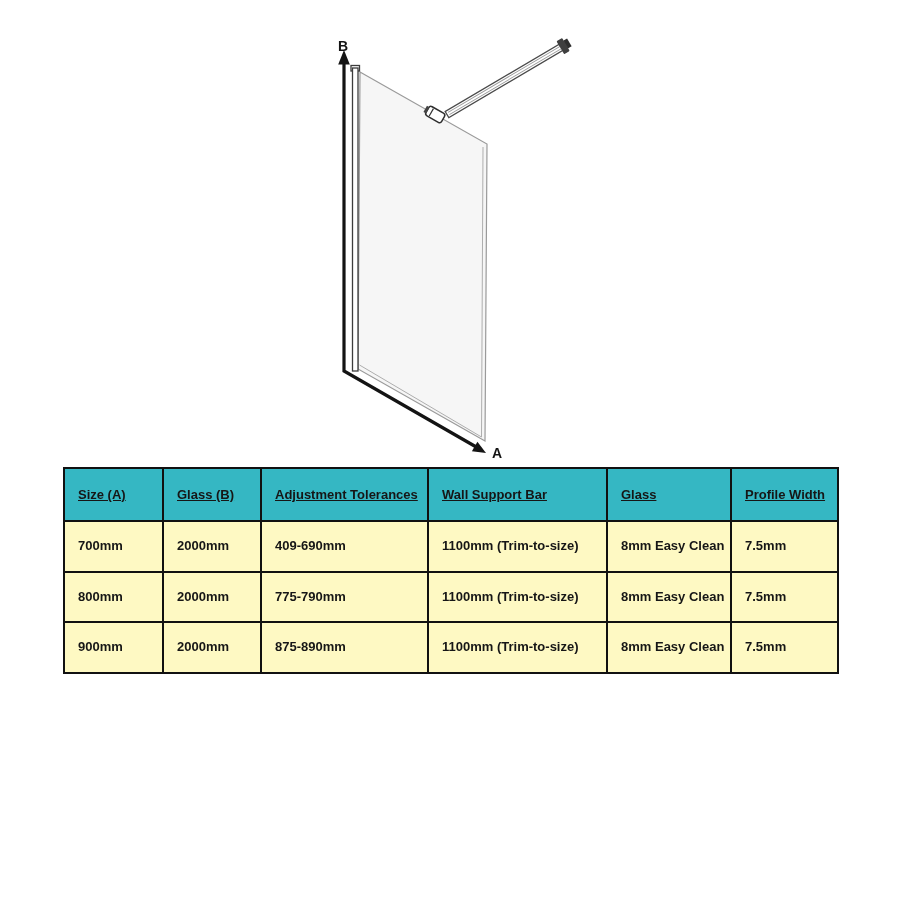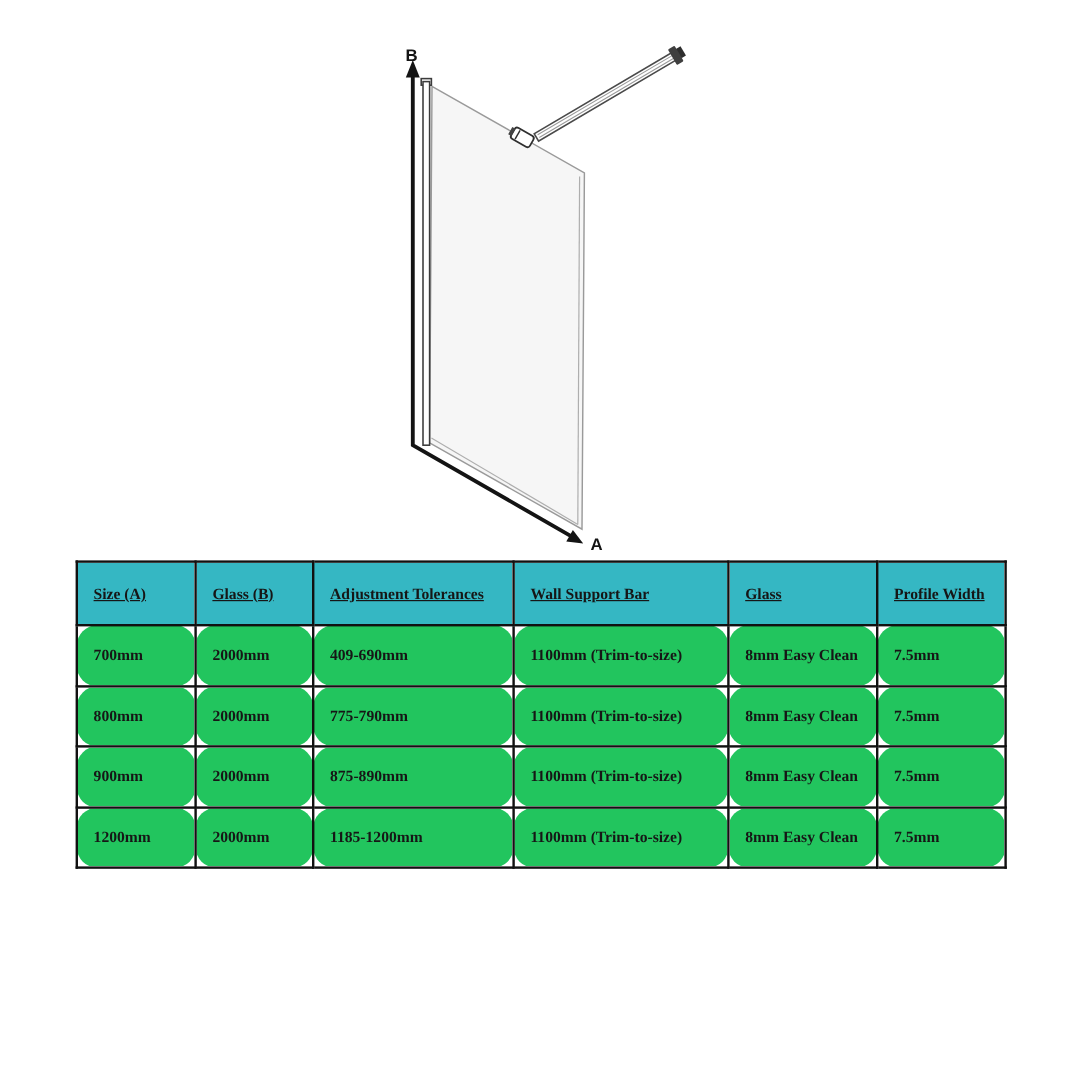--- a/index.html
+++ b/index.html
@@ -1,31 +1,31 @@
 <!DOCTYPE html>
 <html style="--accent: #35b7c3; --border-c: #111111; --text-c: #161616;"><head>
 <meta charset="utf-8">
 <style>
   html,body{margin:0;padding:0;background:#ffffff;}
   body{font-family:"Liberation Sans",sans-serif;}
   #stage{position:relative;width:900px;height:900px;background:#fff;overflow:hidden;}
   #diagram{position:absolute;left:0;top:0;}
-  #spec-table{position:absolute;left:63px;top:467px;border-collapse:collapse;table-layout:fixed;width:774px;font-family:Liberation Serif, serif;}
+  #spec-table{position:absolute;left:63px;top:467px;border-collapse:collapse;table-layout:fixed;width:774px;}
   #spec-table th,#spec-table td{
     border:2px solid var(--border-c,#111);
     text-align:left;vertical-align:middle;
     padding:0 0 0 13px;
     font-weight:bold;color:var(--text-c,#161616);
     font-size:13px;line-height:1.2;white-space:nowrap;overflow:hidden;
   }
   #spec-table th{
     background:var(--accent,#35b7c3);
     height:51px;text-decoration:underline;
   }
-  #spec-table td{height:48.5px;background:#22c55e;border-radius:17px;}
+  #spec-table td{height:48.5px;background:#fef9c3;}
   text{font-family:"Liberation Sans",sans-serif;}
 </style>
 </head>
 <body>
 
 <div id="stage">
 
   <svg id="diagram" width="900" height="467" viewBox="0 0 900 467" xmlns="http://www.w3.org/2000/svg">
 
     <polygon points="360,72 487,144 485,441 358,369" fill="#f6f6f6" stroke="#9a9a9a" stroke-width="1.2"></polygon>
@@ -95,24 +95,16 @@
           <td>7.5mm</td>
         </tr>
         <tr>
           <td>900mm</td>
           <td>2000mm</td>
           <td>875-890mm</td>
           <td>1100mm (Trim-to-size)</td>
           <td>8mm Easy Clean</td>
           <td>7.5mm</td>
         </tr>
-        <tr>
-          <td>1200mm</td>
-          <td>2000mm</td>
-          <td>1185-1200mm</td>
-          <td>1100mm (Trim-to-size)</td>
-          <td>8mm Easy Clean</td>
-          <td>7.5mm</td>
-        </tr>
       </tbody>
   </table>
 
 </div>
 
 </body></html>

